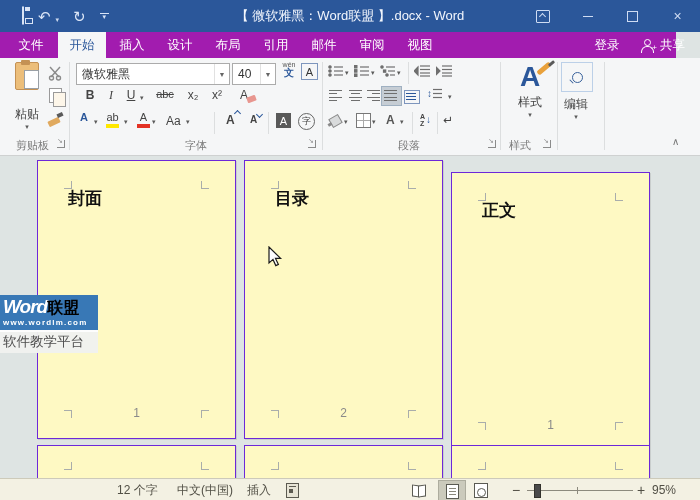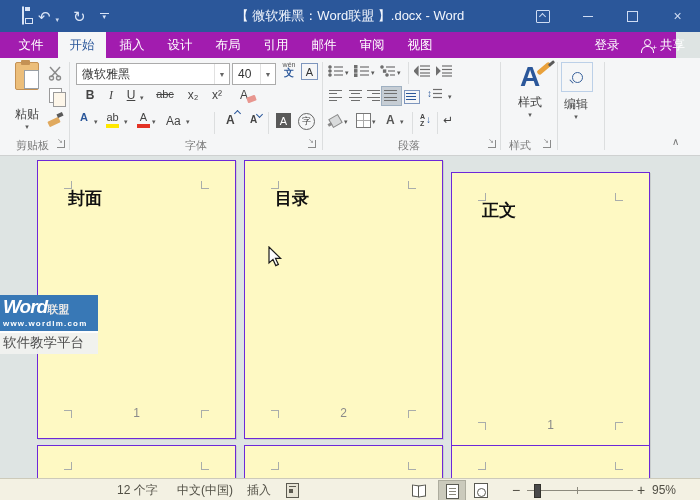--- a/index.html
+++ b/index.html
@@ -113,21 +113,21 @@
   .mark{position:absolute;width:7px;height:7px;}
   .m-tl{border-right:1px solid #a9adab;border-bottom:1px solid #a9adab;}
   .m-tr{border-left:1px solid #a9adab;border-bottom:1px solid #a9adab;}
   .m-bl{border-right:1px solid #a9adab;border-top:1px solid #a9adab;}
   .m-br{border-left:1px solid #a9adab;border-top:1px solid #a9adab;}
   
   .wm{position:absolute;left:0;top:139px;width:98px;}
   .wm-top{background:#3878b6;border-bottom:2px solid #fdfdfd;padding:2px 0 3px 3px;}
   .wm-brand{line-height:20px;white-space:nowrap;}
   .wm-word{font-style:italic;font-weight:bold;font-size:19px;color:#fff;letter-spacing:-1px;}
-  .wm-cn{font-weight:bold;font-size:11px;color:#e5e5e5;text-align:center;}
+  .wm-cn{font-weight:bold;font-size:16px;color:#000000;text-align:center;}
   .wm-url{font-size:8px;color:#fff;letter-spacing:1.2px;font-weight:bold;line-height:9px;}
   .wm-bot{background:rgba(240,241,239,0.96);padding:1px 0 2px 3px;}
   .wm-line{font-size:13.5px;color:#4e4e4e;line-height:18px;white-space:nowrap;}
   
   .cursor{position:absolute;left:267px;top:90px;}
   
   .statusbar{position:absolute;left:0;top:478px;width:700px;height:22px;background:#f3f1e3;border-top:1px solid #cdcaba;font-size:12px;color:#514f45;}
   .sitem{position:absolute;top:0;height:22px;display:flex;align-items:center;}
   .macro{width:11px;height:13px;border:1px solid #5c5a50;background:#e8e5d6;position:relative;}
   .macro:before{content:"";position:absolute;left:2px;top:2px;right:2px;border-top:1px solid #5c5a50;}

